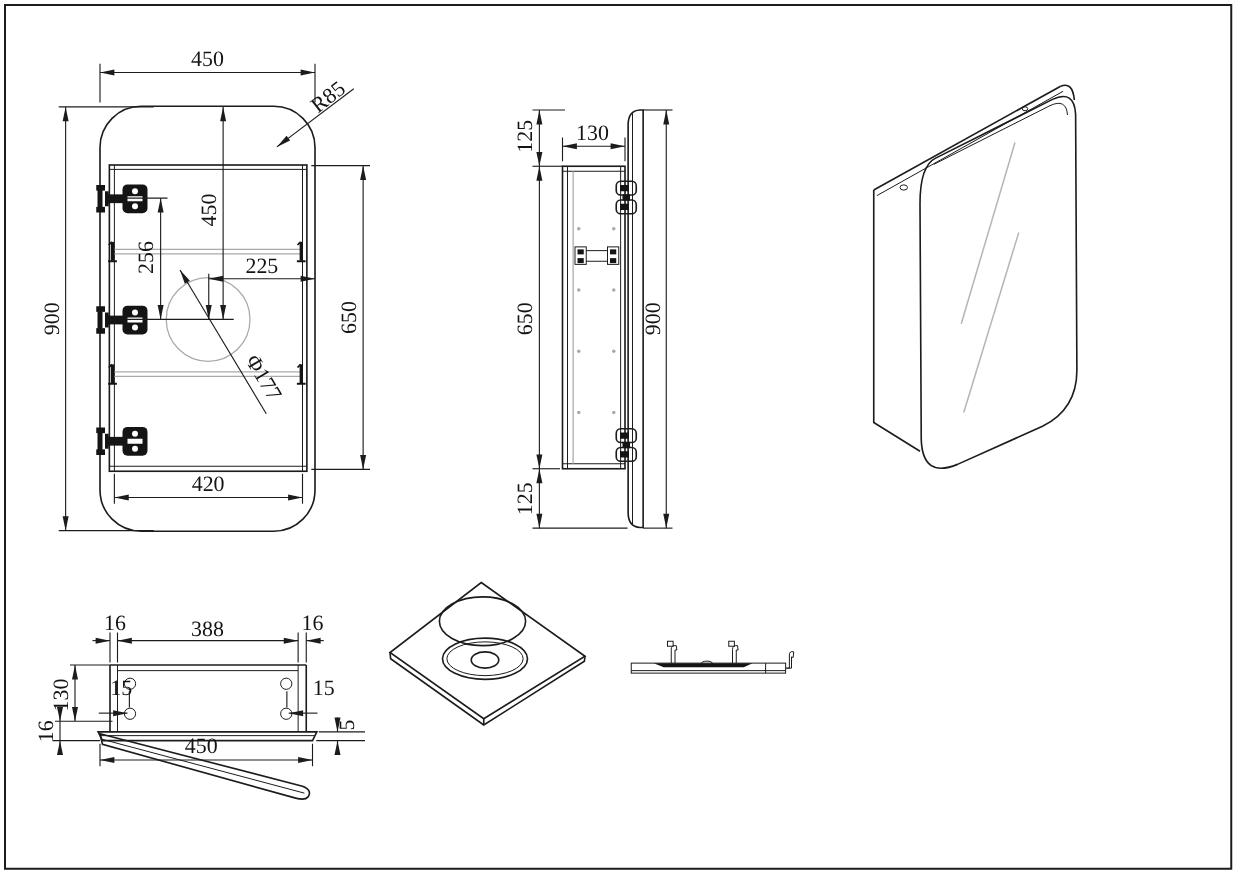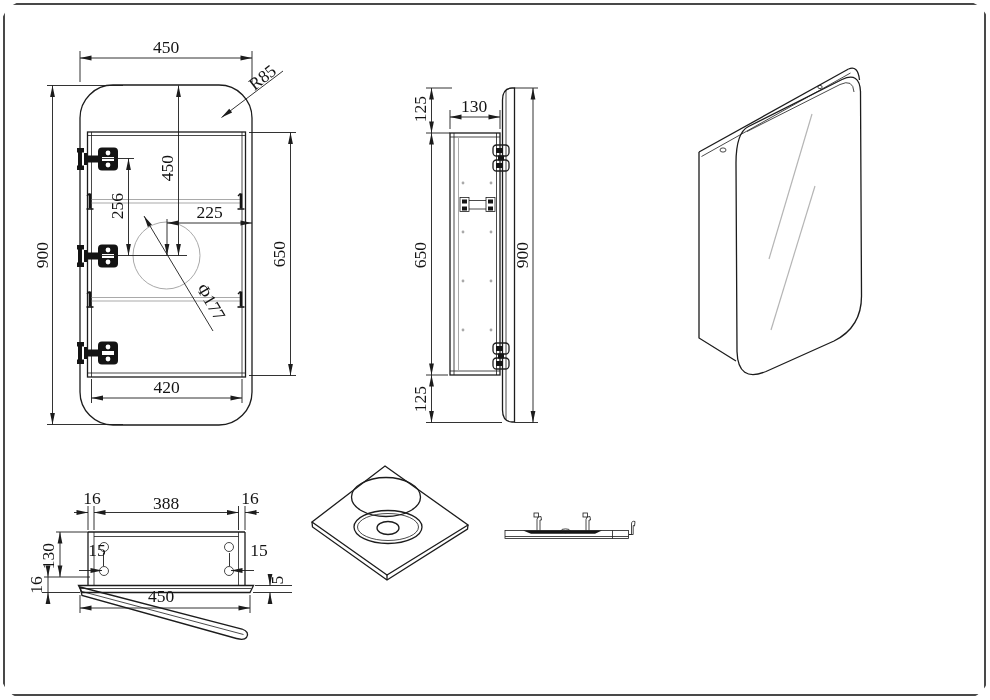--- a/index.html
+++ b/index.html
@@ -1,16 +1,16 @@
 <!DOCTYPE html>
 <html><head>
 <meta charset="utf-8">
 <style>
   html,body{margin:0;padding:0;background:#ffffff;}
-  .page{width:990px;height:700px;position:relative;background:#ffffff;overflow:hidden;border-radius:29px;}
+  .page{width:990px;height:700px;position:relative;background:#ffffff;overflow:hidden;}
   svg{display:block;}
   .ln{stroke:#1c1c1c;stroke-width:1.3;fill:none;stroke-linecap:butt;}
   .tn{stroke:#1c1c1c;stroke-width:0.8;fill:none;}
   .gy{stroke:#a9a9a9;stroke-width:1;fill:none;}
   .dim{stroke:#1c1c1c;stroke-width:0.9;fill:none;}
   .blk{fill:#141414;stroke:none;}
   text.dt{font-family:"Liberation Serif","DejaVu Serif",serif;font-size:17.5px;fill:#141414;text-anchor:middle;}
 </style>
 </head>
 <body>

